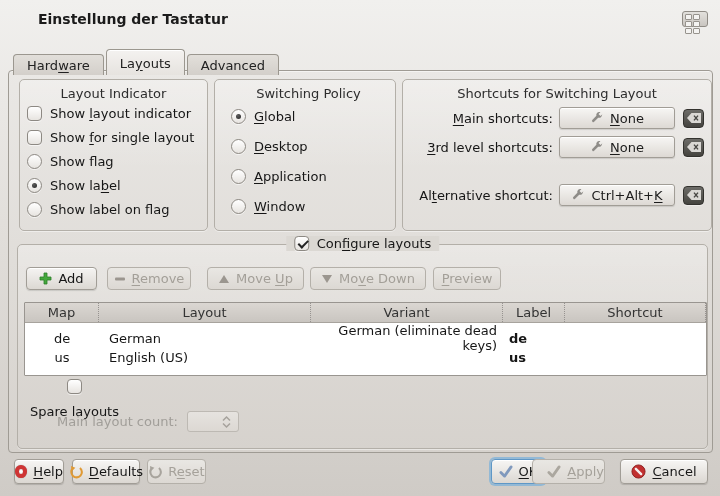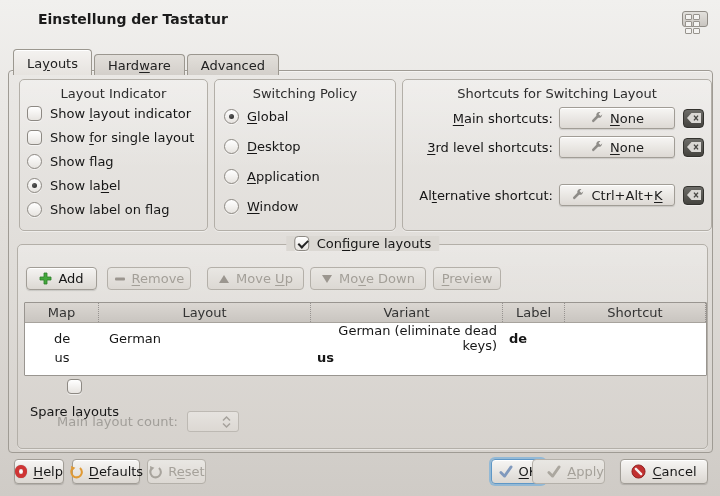--- a/index.html
+++ b/index.html
@@ -28,21 +28,21 @@
   .tabpanel{position:absolute;left:8px;top:70px;width:705px;height:383px;box-sizing:border-box;
             border:1px solid #9f9b94;border-radius:4px;
             background:linear-gradient(#eae8e5,#d6d2cd);box-shadow:inset 0 1px 0 rgba(255,255,255,.5);z-index:2;}
 
   
   .group{position:absolute;box-sizing:border-box;border:1px solid #b3afa8;border-radius:5px;
          background:linear-gradient(rgba(255,255,255,.30),rgba(255,255,255,0) 60%);
          box-shadow:0 1px 0 rgba(255,255,255,.45);}
   .group .gtitle{text-align:center;font-size:13px;color:#2d2d2d;margin-top:6px;}
   .g1{left:10px;top:8px;width:189px;height:152px;}
-  .g2{left:205px;top:8px;width:182px;height:152px;}
+  .g2{left:205px;top:8px;width:182px;height:152px;padding-left:7px;}
   .g3{left:393px;top:8px;width:310px;height:152px;}
 
   .optrow{display:flex;align-items:center;gap:8px;padding-left:7px;font-size:13px;}
   .g1 .optrow{height:24px;}
   .g1 .optrow:first-of-type{margin-top:5px;}
   .g2 .optrow{height:30px;margin-left:2px;}
   .g2 .optrow:first-of-type{margin-top:1px;}
 
   .cb,.rb{width:15px;height:15px;box-sizing:border-box;border:1px solid #8d8983;flex:0 0 auto;
           background:linear-gradient(#ffffff,#e7e4e0);box-shadow:0 1px 0 rgba(255,255,255,.6);position:relative;}
@@ -125,22 +125,22 @@
   <div class="kbd-icon">
     <i></i>
       <i></i>
       <i></i>
       <i></i>
       <i></i>
       <i></i>
   </div>
 
   <div class="tabbar">
+    <div class="tab">Hard<u>w</u>are</div>
     <div class="tab active">La<u>y</u>outs</div>
-    <div class="tab">Hard<u>w</u>are</div>
     <div class="tab">Advanced</div>
   </div>
 
   <div class="tabpanel">
 
     <div class="group g1">
       <div class="gtitle">Layout Indicator</div>
       <div class="optrow">
         <span class="cb"></span>
         <span>Show <u>l</u>ayout indicator</span>
@@ -295,20 +295,21 @@
         </div>
         <div class="lt-row">
           <div class="c-map">de</div>
           <div class="c-layout">German</div>
           <div class="c-variant">German (eliminate dead keys)</div>
           <div class="c-label">de</div>
           <div class="c-shortcut"></div>
         </div>
         <div class="lt-row">
           <div class="c-map">us</div>
+          <div class="c-layout">English (US)</div>
           <div class="c-variant"></div>
           <div class="c-label">us</div>
           <div class="c-shortcut"></div>
         </div>
       </div>
 
       <div class="spare-row">
         <span class="cb"></span>
         <span>Spare layouts</span>
       </div>

